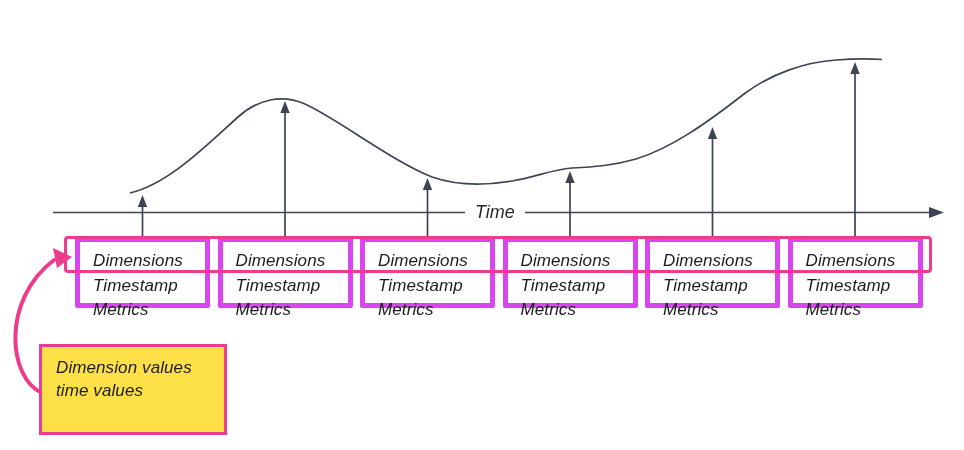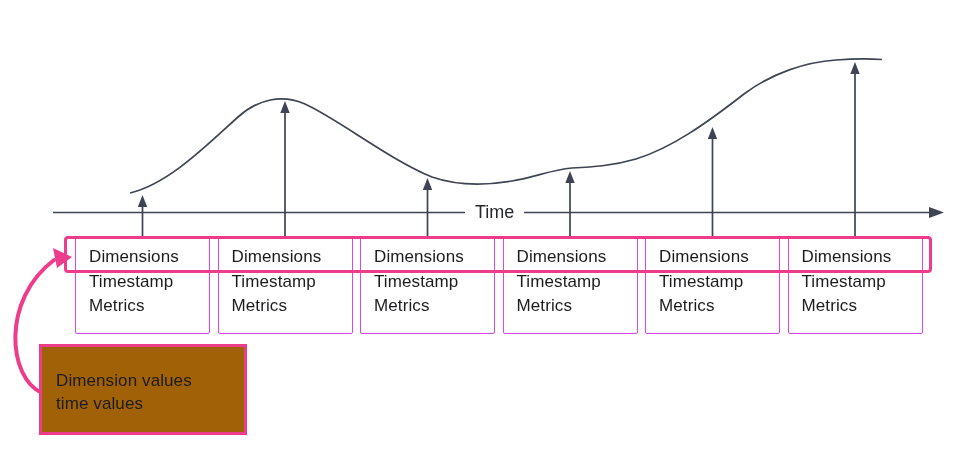--- a/index.html
+++ b/index.html
@@ -7,39 +7,40 @@
     padding: 0;
     background: #ffffff;
     font-family: "Liberation Sans", "DejaVu Sans", sans-serif;
   }
   #canvas {
     position: relative;
     width: 964px;
     height: 450px;
     background: #ffffff;
     overflow: hidden;
+    font-style: italic;
   }
   svg.layer {
     position: absolute;
     left: 0;
     top: 0;
     width: 964px;
     height: 450px;
     pointer-events: none;
   }
   #base-layer { z-index: 1; }
   #pink-layer { z-index: 5; }
 
   .record-box {
     position: absolute;
     top: 237px;
     width: 135px;
-    height: 97px;
+    height: 71px;
     box-sizing: border-box;
-    border: 1px solid #d946ef;
+    border: 5px solid #d946ef;
     border-radius: 2px;
     background: #ffffff;
     z-index: 2;
     padding: 7px 6px 0 13px;
     color: #1c1c1e;
     font-size: 17px;
     line-height: 24.5px;
     letter-spacing: 0.1px;
     white-space: nowrap;
   }
@@ -63,27 +64,27 @@
     box-sizing: border-box;
     border: 3.5px solid #ed3c8c;
     border-radius: 4px;
     background: transparent;
     z-index: 4;
   }
   .callout {
     position: absolute;
     left: 39px;
     top: 344px;
-    width: 208px;
+    width: 188px;
     height: 91px;
     box-sizing: border-box;
     border: 3.5px solid #ed3c8c;
-    background: #a16207;
+    background: #fde047;
     z-index: 6;
-    padding: 22px 8px 0 14px;
+    padding: 9px 8px 0 14px;
     color: #1c1c1e;
     font-size: 17px;
     line-height: 23px;
     letter-spacing: 0.1px;
     white-space: nowrap;
   }
 </style>
 </head>
 <body>
 

